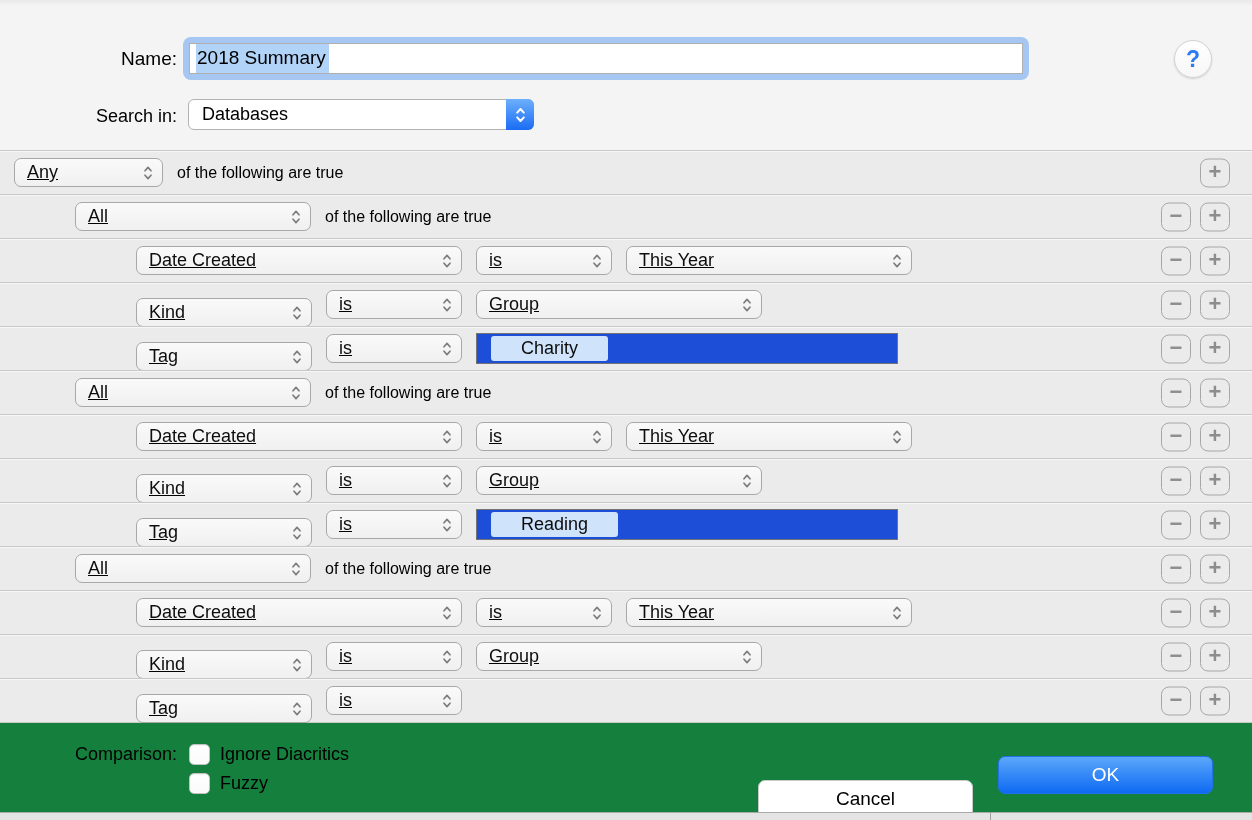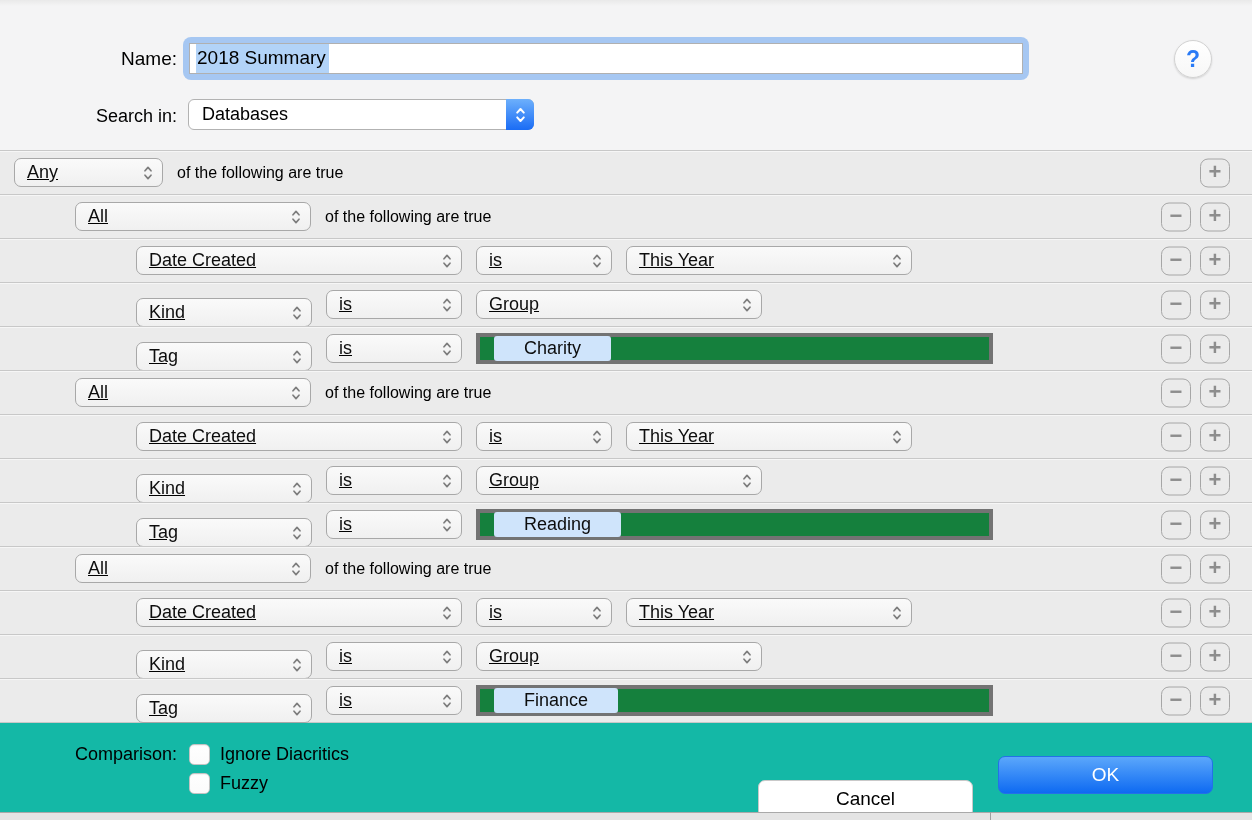--- a/index.html
+++ b/index.html
@@ -51,34 +51,34 @@
     background:linear-gradient(180deg,#fafafa,#f0f0f0);
     display:flex;align-items:center;position:relative;box-sizing:border-box;flex:0 0 auto;text-decoration:underline;}
   .popup .lbl{font-size:18px;color:#0d0d0d;padding-left:12px;white-space:nowrap;}
   .popup .chev{position:absolute;right:9px;top:50%;transform:translateY(-50%);display:flex;}
   .w-op0{width:149px;}.w-op1{width:236px;}
   .w-attrwide{width:326px;}.w-attr{width:176px;margin-top:16px;}
   .w-rel{width:136px;}.w-val{width:286px;}
 
   .following{font-size:16px;color:#000;white-space:nowrap;}
 
-  .token-field{width:517px;height:31px;background:#15803d;border:4px solid #737373;
+  .token-field{width:422px;height:31px;background:#1d4ed8;border:1px solid #737373;
     box-sizing:border-box;display:flex;align-items:center;flex:0 0 auto;}
   .token{margin-left:14px;background:#cfe4fb;border-radius:3px;
     font-size:18px;color:#0d0d0d;padding:2px 30px;white-space:nowrap;}
 
   .row-buttons{position:absolute;right:22px;top:50%;transform:translateY(-50%);
     display:flex;gap:9px;}
   .pm-btn{width:30px;height:29px;border:1.5px solid #a6a6a6;border-radius:8px;
     background:transparent;color:#8d8d8d;font-family:inherit;
     font-size:22px;font-weight:600;line-height:1;
     display:flex;align-items:center;justify-content:center;padding:0 0 2px 0;cursor:default;}
 
   
-  .footer{position:absolute;top:723px;left:0;right:0;height:89px;background:#14b8a6;}
+  .footer{position:absolute;top:723px;left:0;right:0;height:89px;background:#15803d;}
   .comparison-label{position:absolute;left:0;top:20px;width:177px;text-align:right;
     font-size:18px;color:#000;line-height:22px;}
   .checkbox{position:absolute;left:189px;width:21px;height:21px;box-sizing:border-box;
     background:linear-gradient(180deg,#ffffff,#fbfbfb);border:1px solid #c3c3c3;border-radius:5px;
     box-shadow:inset 0 1px 1px rgba(0,0,0,.05);}
   .cb1{top:21px;}.cb2{top:50px;}
   .cb-label{position:absolute;left:220px;font-size:18px;color:#000;line-height:22px;}
   .cbl1{top:20px;}.cbl2{top:49px;}
 
   .btn{position:absolute;top:33px;width:215px;height:38px;border-radius:7px;
@@ -445,23 +445,20 @@
       </div>
       <div class="popup w-rel">
         <span class="lbl">is</span>
         <span class="chev">
           <svg width="10" height="17" viewBox="0 0 10 17">
             <path d="M2 6.3 L5 2.9 L8 6.3" fill="none" stroke="#7e7e7e" stroke-width="1.7" stroke-linecap="round" stroke-linejoin="round"></path>
             <path d="M2 10.7 L5 14.1 L8 10.7" fill="none" stroke="#7e7e7e" stroke-width="1.7" stroke-linecap="round" stroke-linejoin="round"></path>
           </svg>
         </span>
       </div>
-      <div class="token-field">
-        <span class="token">Finance</span>
-      </div>
       <div class="row-buttons">
         <button class="pm-btn">−</button>
         <button class="pm-btn">+</button>
       </div>
     </div>
   </div>
 
 <div class="footer">
   <div class="comparison-label">Comparison:</div>
   <div class="checkbox cb1"></div>

